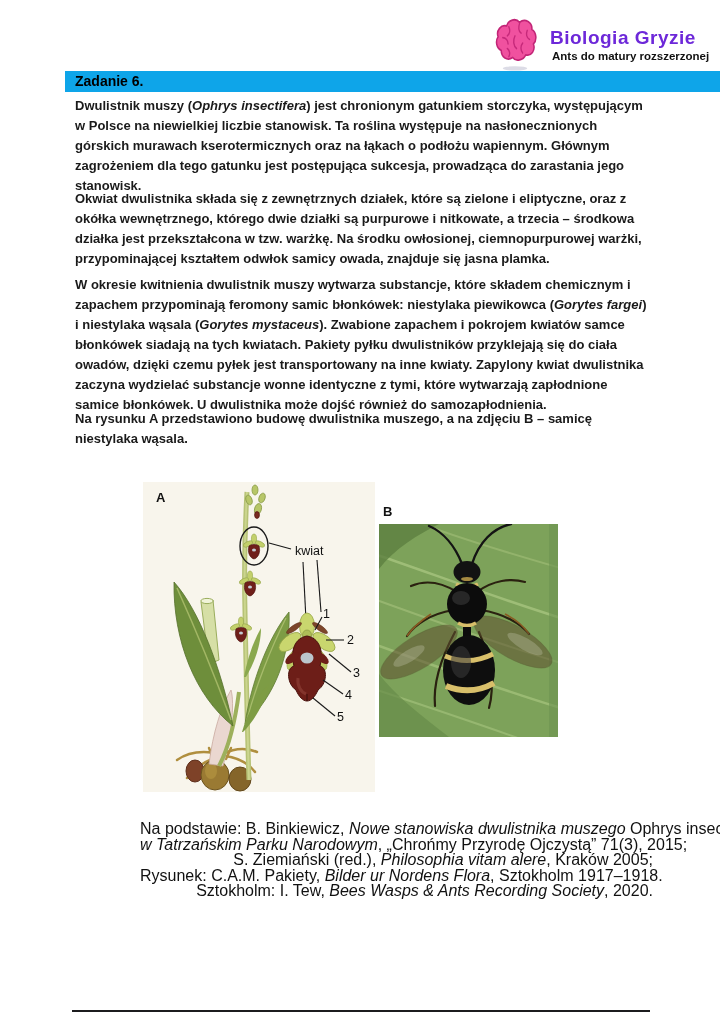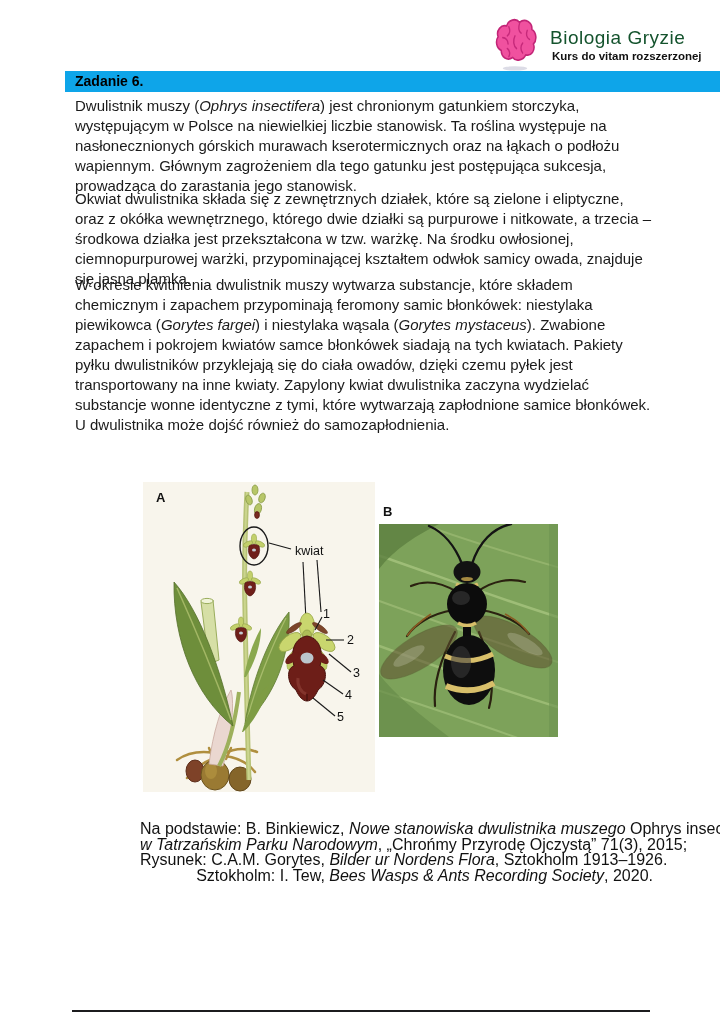--- a/index.html
+++ b/index.html
@@ -1,30 +1,30 @@
 <!DOCTYPE html>
 <html><head>
 <meta charset="utf-8">
 <style>
   html,body{margin:0;padding:0;background:#fff;}
   .page{position:relative;width:720px;height:1018px;background:#fff;overflow:hidden;
         font-family:"Liberation Sans",sans-serif;color:#1a1a1a;}
   
   .logo-svg{position:absolute;left:492px;top:16px;width:46px;height:56px;}
-  .brand{position:absolute;left:550px;top:27px;font-size:19px;font-weight:normal;
-         color:#14532d;letter-spacing:0.5px;}
+  .brand{position:absolute;left:550px;top:27px;font-size:19px;font-weight:bold;
+         color:#6d28d9;letter-spacing:0.5px;}
   .tagline{position:absolute;left:552px;top:50px;font-size:11.5px;font-weight:bold;color:#111;}
   
   .task-bar{position:absolute;left:65px;top:71px;width:677px;height:21px;
             background:#0ea5e9;}
   .task-bar span{display:block;padding-left:10px;font-size:14px;font-weight:bold;
                  line-height:21px;color:#000;}
   
-  .para{position:absolute;left:75px;width:578px;font-size:15px;line-height:20px;
-        text-align:left;margin:0;}
+  .para{position:absolute;left:75px;width:578px;font-size:13px;line-height:20px;
+        text-align:left;margin:0;font-weight:bold;}
   .p1{top:96px;} .p2{top:189px;} .p3{top:275px;} .p4{top:409px;}
   em{font-style:italic;}
   
   .fig-a{position:absolute;left:143px;top:482px;width:232px;height:310px;}
   .fig-b{position:absolute;left:378px;top:498px;width:182px;height:242px;}
   .fig-a svg,.fig-b svg{display:block;width:100%;height:100%;}
   
   .sources{position:absolute;left:140px;top:821px;width:513px;text-align:right;
            font-size:16px;line-height:15.6px;color:#111;}
   .src-line{white-space:nowrap;}
@@ -44,29 +44,30 @@
       <path d="M 22,12 C 24,16 23,20 20,22"></path>
       <path d="M 36,8 C 34,13 35,17 38,19"></path>
       <path d="M 14,24 C 18,24 21,27 21,31"></path>
       <path d="M 46,16 C 44,20 45,24 49,26"></path>
       <path d="M 30,22 C 27,27 28,33 32,36"></path>
       <path d="M 40,30 C 37,33 37,38 40,41"></path>
       <path d="M 20,36 C 23,38 24,42 22,45"></path>
     </g>
   </svg>
   <div class="brand">Biologia Gryzie</div>
-  <div class="tagline">Kurs do vitam rozszerzonej</div>
+  <div class="tagline">Ants do matury rozszerzonej</div>
 
   <div class="task-bar">
     <span>Zadanie 6.</span>
   </div>
 
   <p class="para p1"><span>Dwulistnik muszy (</span><em>Ophrys insectifera</em><span>) jest chronionym gatunkiem storczyka, występującym w Polsce na niewielkiej liczbie stanowisk. Ta roślina występuje na nasłonecznionych górskich murawach kserotermicznych oraz na łąkach o podłożu wapiennym. Głównym zagrożeniem dla tego gatunku jest postępująca sukcesja, prowadząca do zarastania jego stanowisk.</span></p>
   <p class="para p2"><span>Okwiat dwulistnika składa się z zewnętrznych działek, które są zielone i eliptyczne, oraz z okółka wewnętrznego, którego dwie działki są purpurowe i nitkowate, a trzecia – środkowa działka jest przekształcona w tzw. warżkę. Na środku owłosionej, ciemnopurpurowej warżki, przypominającej kształtem odwłok samicy owada, znajduje się jasna plamka.</span></p>
   <p class="para p3"><span>W okresie kwitnienia dwulistnik muszy wytwarza substancje, które składem chemicznym i zapachem przypominają feromony samic błonkówek: niestylaka piewikowca (</span><em>Gorytes fargei</em><span>) i niestylaka wąsala (</span><em>Gorytes mystaceus</em><span>). Zwabione zapachem i pokrojem kwiatów samce błonkówek siadają na tych kwiatach. Pakiety pyłku dwulistników przyklejają się do ciała owadów, dzięki czemu pyłek jest transportowany na inne kwiaty. Zapylony kwiat dwulistnika zaczyna wydzielać substancje wonne identyczne z tymi, które wytwarzają zapłodnione samice błonkówek. U dwulistnika może dojść również do samozapłodnienia.</span></p>
+  <p class="para p4"><span>Na rysunku A przedstawiono budowę dwulistnika muszego, a na zdjęciu B – samicę niestylaka wąsala.</span></p>
 
   <div class="fig-a">
     <svg viewBox="0 0 232 310">
       <rect x="0" y="0" width="232" height="310" fill="#f8f5ec"></rect>
 
       <g fill="none" stroke="#b08f3f" stroke-width="2.5" stroke-linecap="round">
         <path d="M 78,272 C 60,268 45,270 34,278"></path>
         <path d="M 78,274 C 62,278 52,286 44,296"></path>
         <path d="M 80,272 C 92,266 104,266 114,270"></path>
         <path d="M 82,274 C 96,276 106,282 112,290"></path>
@@ -230,18 +231,19 @@
           <path d="M -21,60 Q 4,70 27,57" stroke="#d8bf6a" stroke-width="6" fill="none"></path>
           <ellipse cx="-6" cy="36" rx="10" ry="16" fill="#3a3a3a" opacity="0.55"></ellipse>
         </g>
       </g>
     </svg>
   </div>
 
   <div class="sources">
     <div class="src-line"><span>Na podstawie: B. Binkiewicz, </span><em>Nowe stanowiska dwulistnika muszego</em><span> Ophrys insectifera</span></div>
     <div class="src-line"><em>w Tatrzańskim Parku Narodowym</em><span>, „Chrońmy Przyrodę Ojczystą” 71(3), 2015;</span></div>
-    <div class="src-line"><span>Rysunek: C.A.M. Gorytes, </span><em>Bilder ur Nordens Flora</em><span>, Sztokholm 1913–1926.</span></div>
+    <div class="src-line"><span>S. Ziemiański (red.), </span><em>Philosophia vitam alere</em><span>, Kraków 2005;</span></div>
+    <div class="src-line"><span>Rysunek: C.A.M. Pakiety, </span><em>Bilder ur Nordens Flora</em><span>, Sztokholm 1917–1918.</span></div>
     <div class="src-line"><span>Sztokholm: I. Tew, </span><em>Bees Wasps &amp; Ants Recording Society</em><span>, 2020.</span></div>
   </div>
 
   <div class="footer-rule"></div>
 </div>
 
 </body></html>

